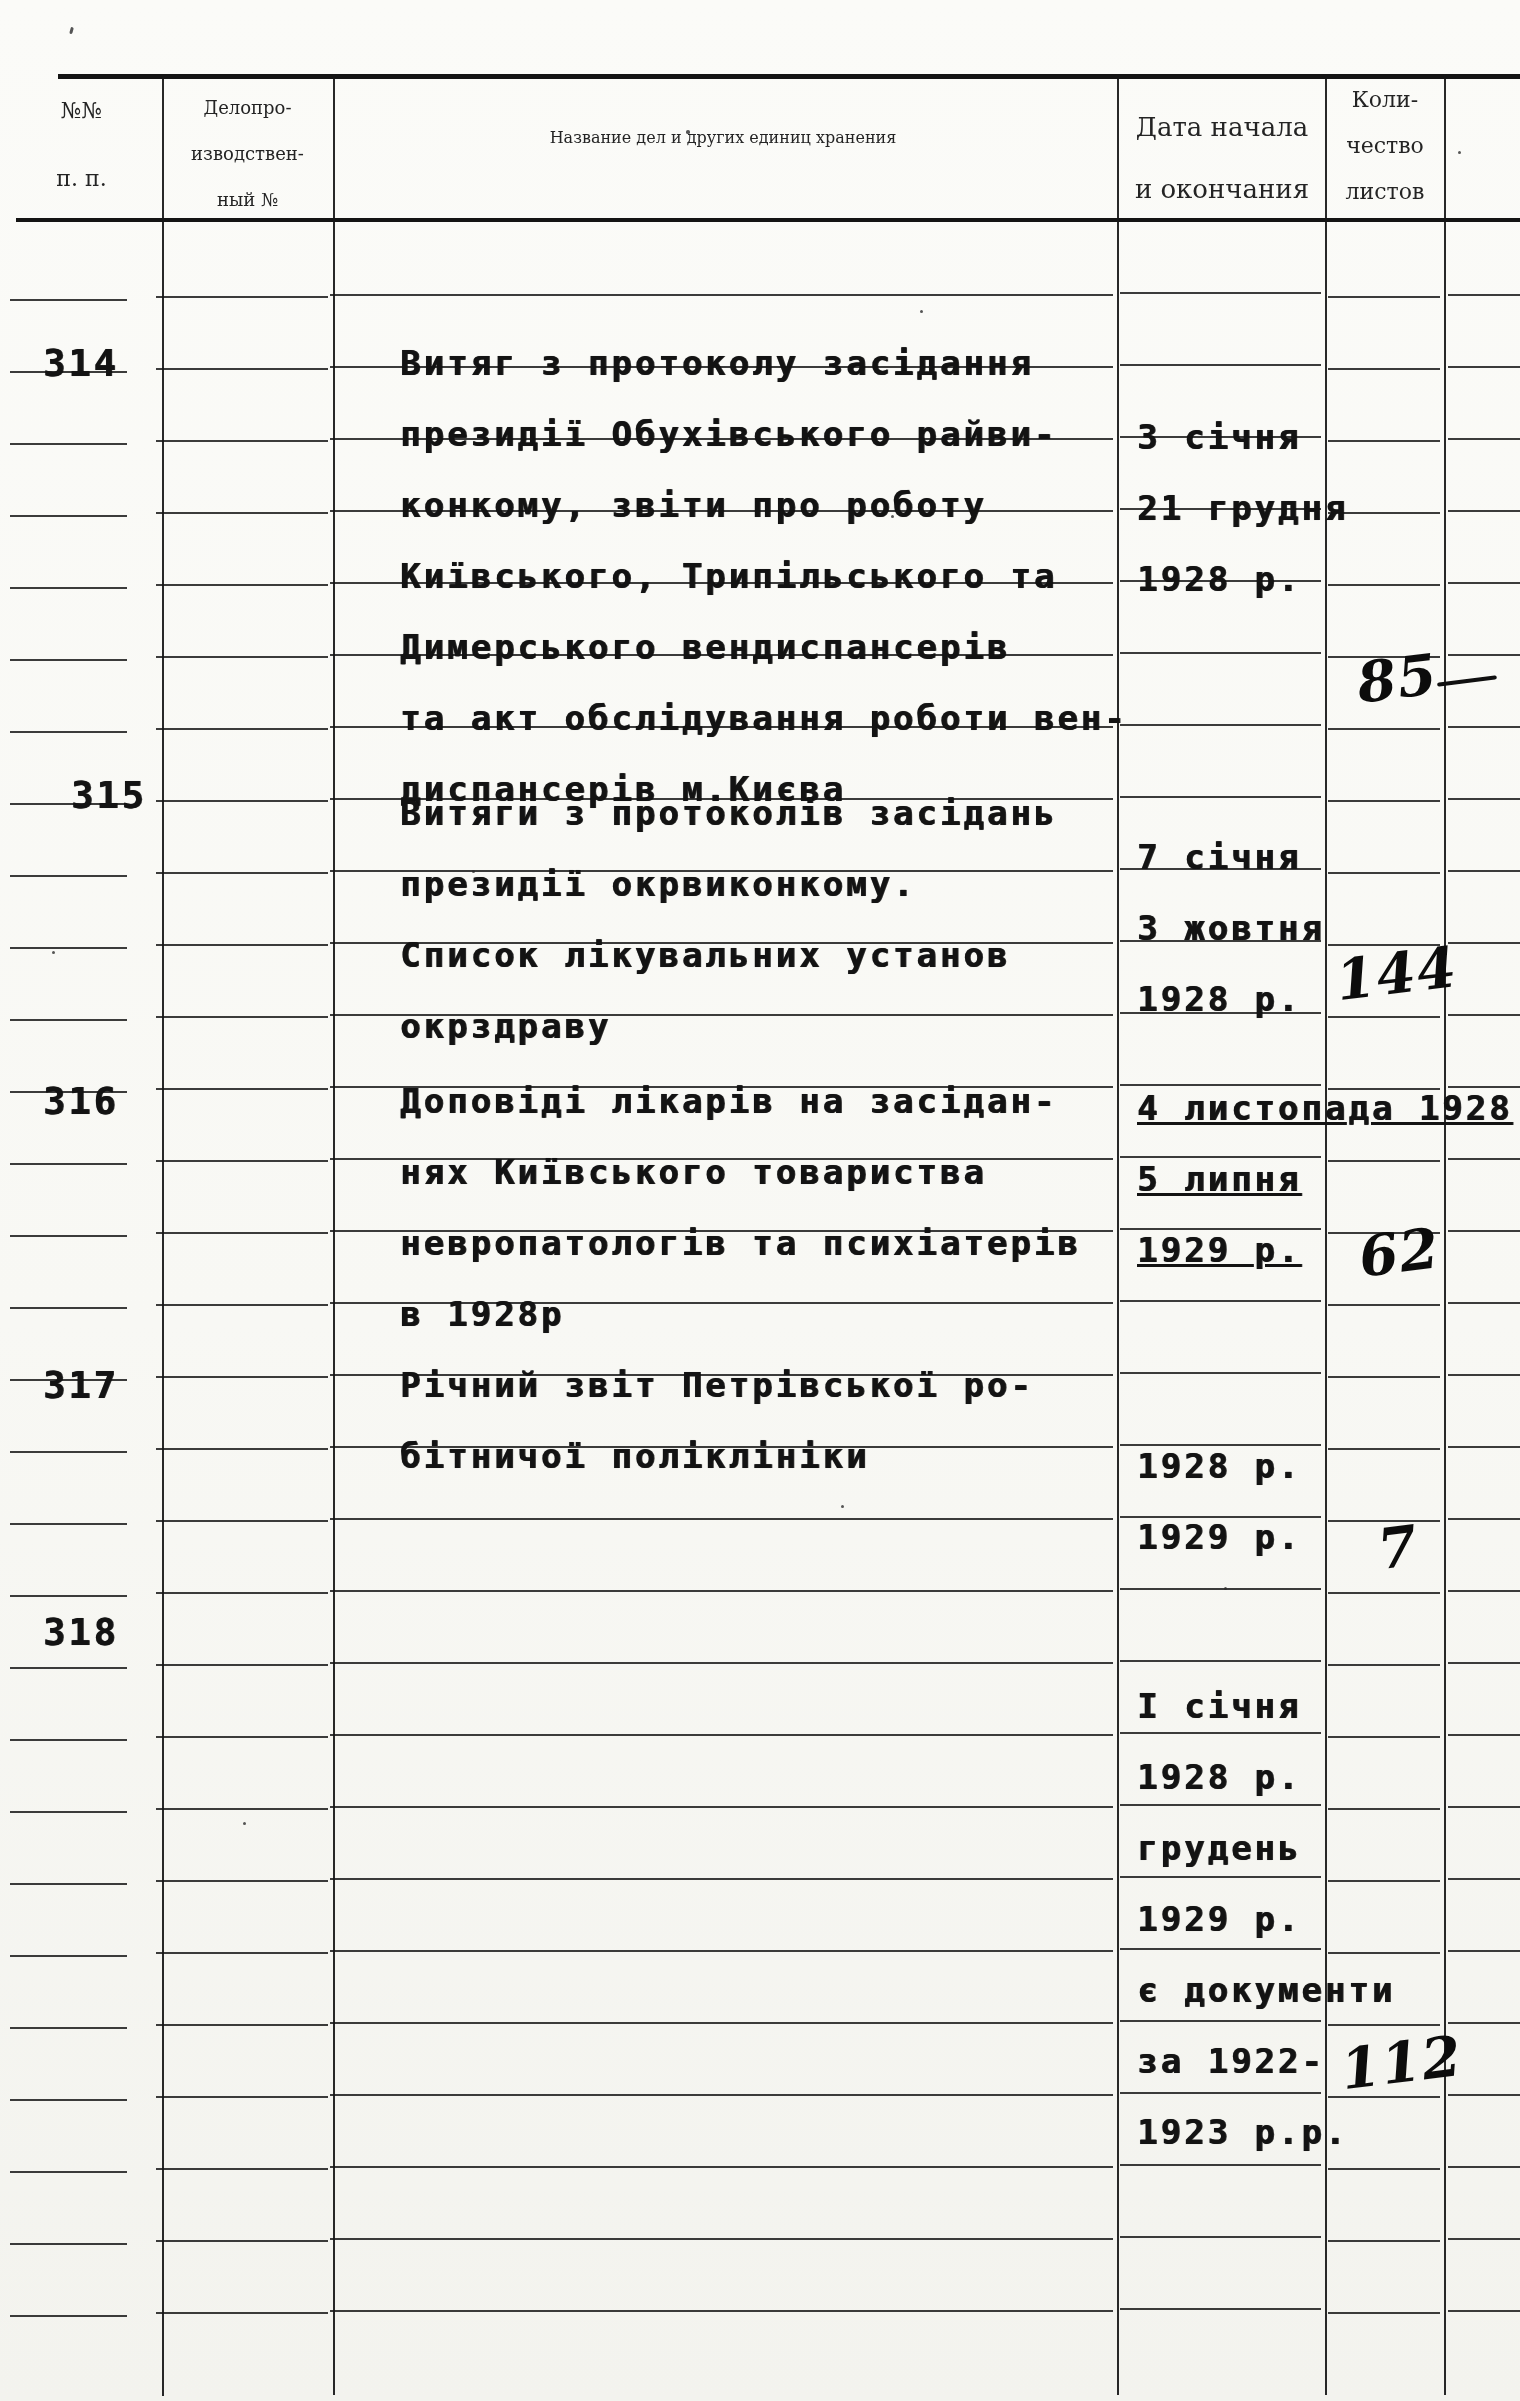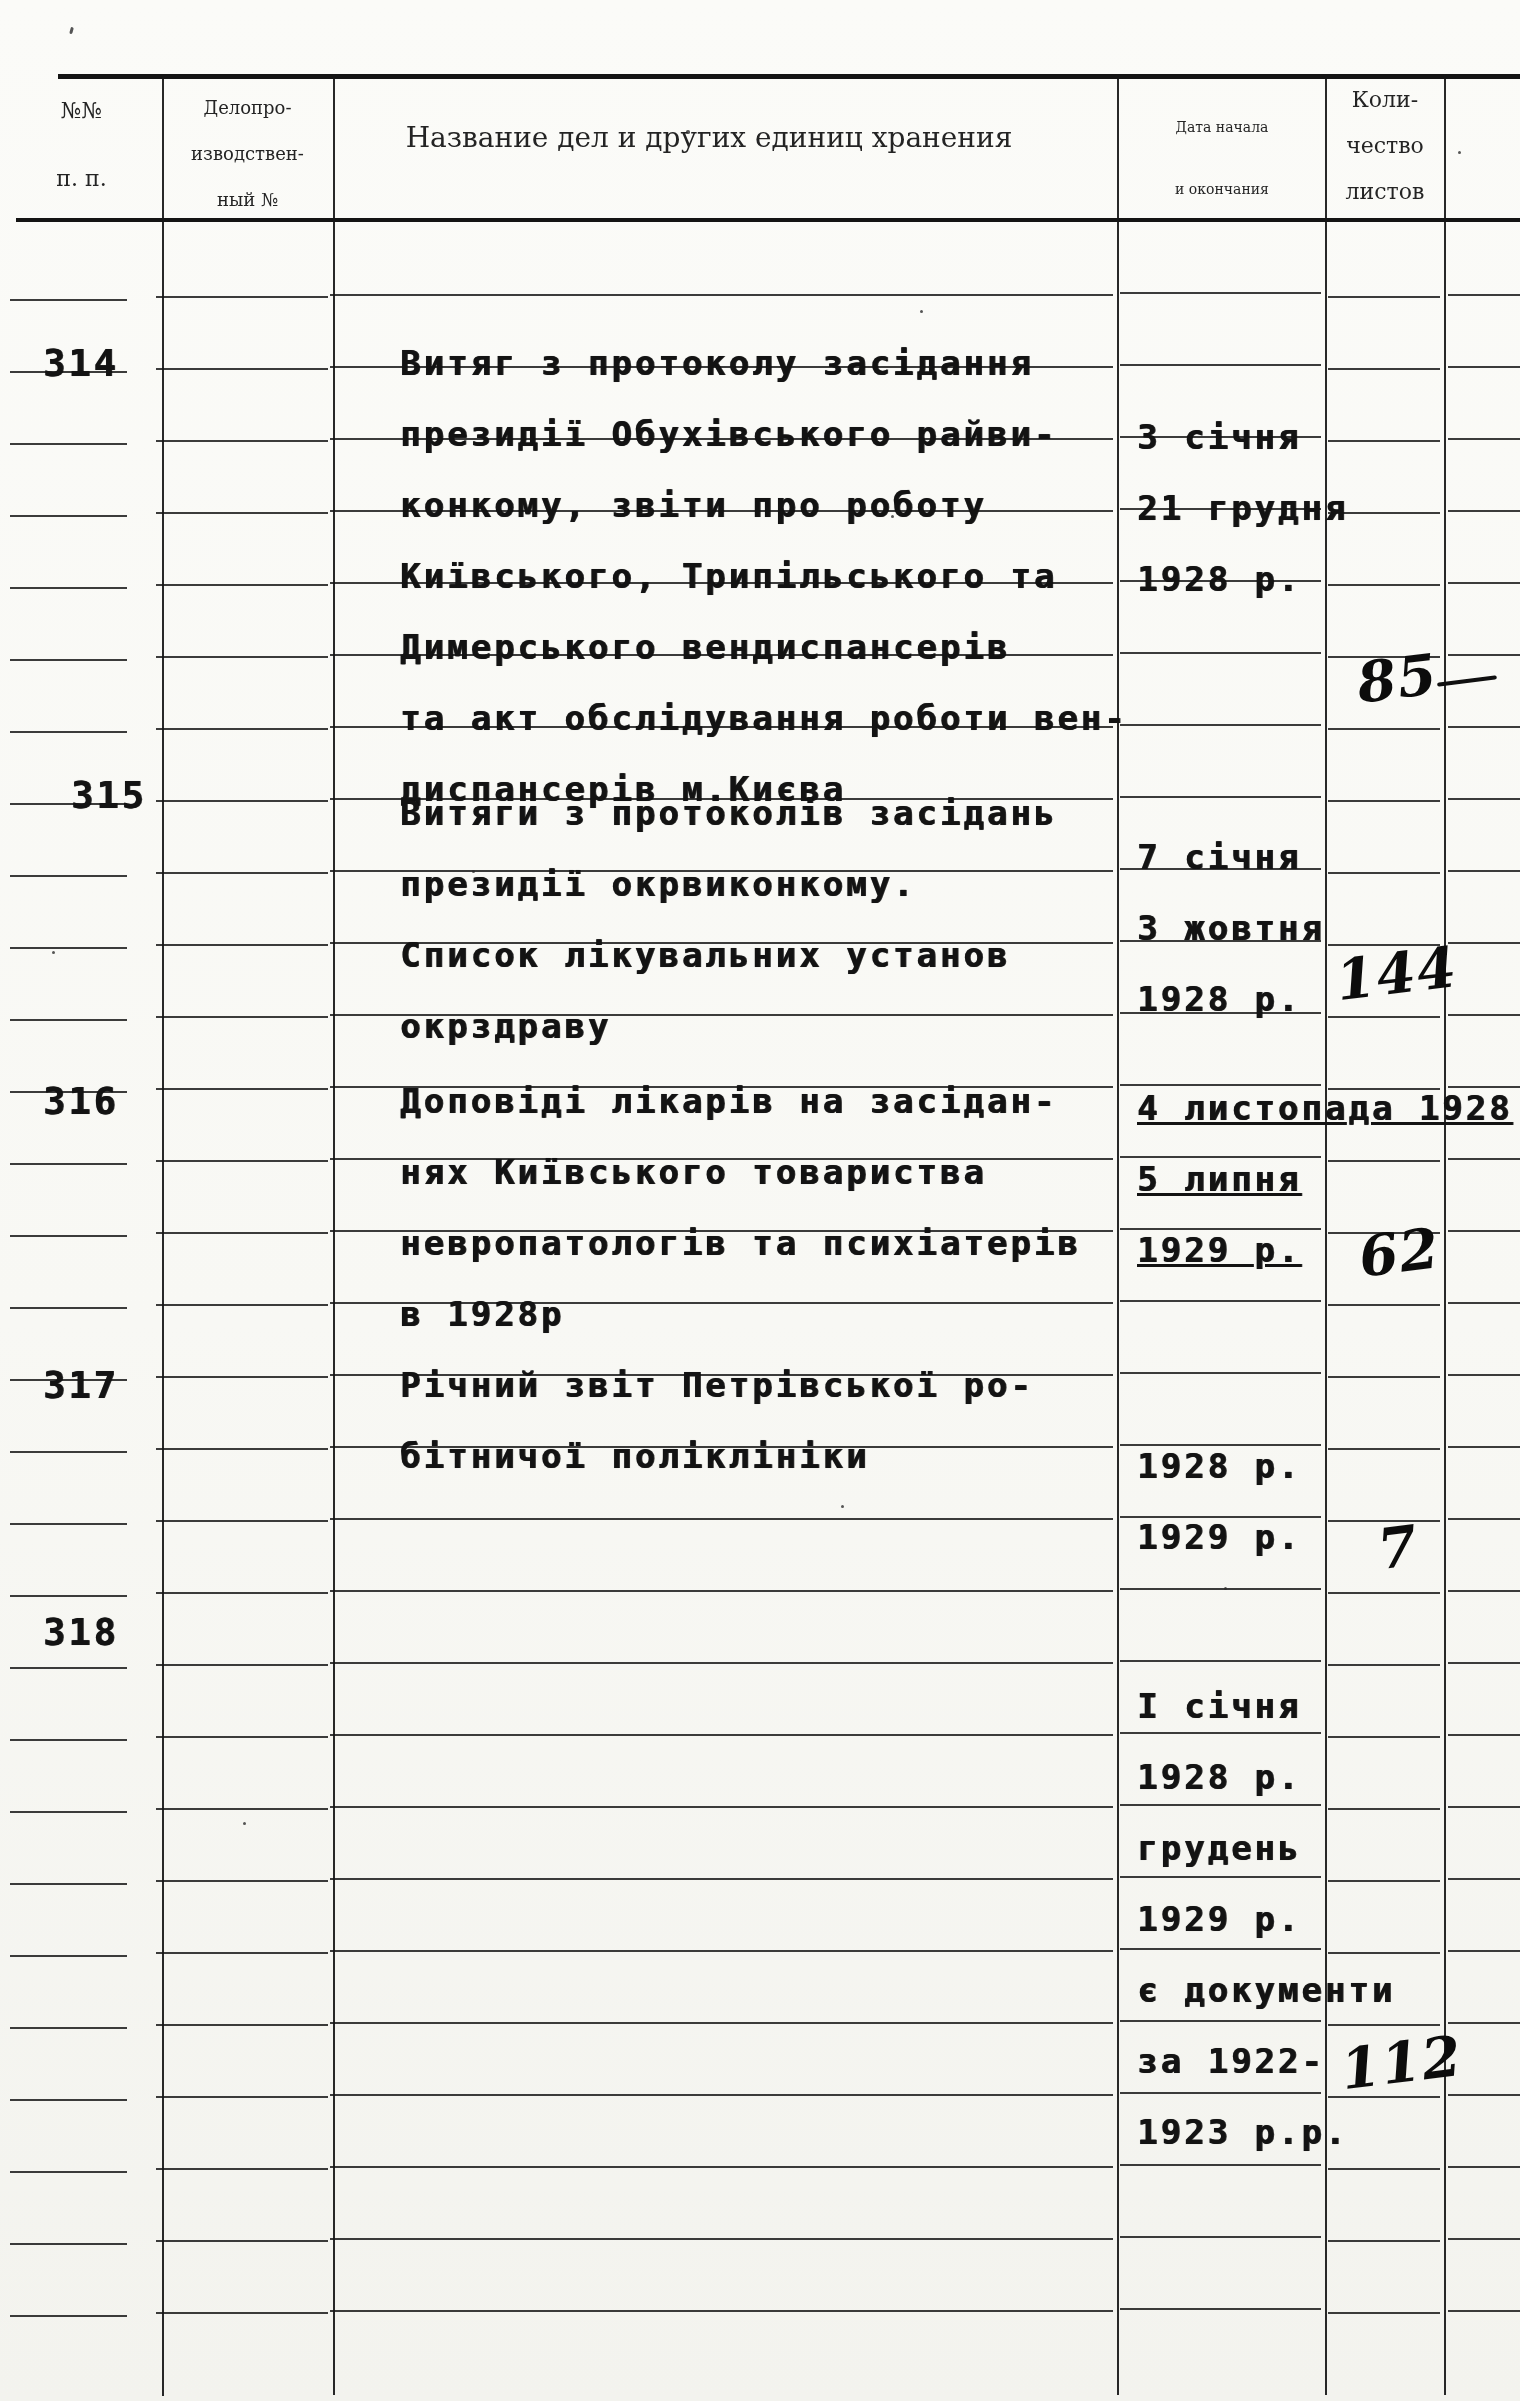--- a/index.html
+++ b/index.html
@@ -46,22 +46,22 @@
   <div class="ruled" style="left:330px;top:294px;width:783px;height:2024px;"></div>
   <div class="ruled" style="left:1120px;top:292px;width:201px;height:2026px;"></div>
   <div class="ruled" style="left:1328px;top:296px;width:112px;height:2021px;"></div>
   <div class="ruled" style="left:1448px;top:294px;width:73px;height:2024px;"></div>
 
   <div class="hdr" style="left:26px;top:77px;width:111px;font-size:22px;line-height:68px;">№№
 п. п.</div>
   <div class="hdr" style="left:165px;top:85px;width:165px;font-size:18px;line-height:46px;">Делопро-
 изводствен-
 ный №</div>
-  <div class="hdr" style="left:322px;top:122px;width:774px;font-size:28px;line-height:32px;">Название дел и других единиц хранения</div>
-  <div class="hdr" style="left:1123px;top:96px;width:198px;font-size:14px;line-height:62px;">Дата начала
+  <div class="hdr" style="left:336px;top:122px;width:774px;font-size:16px;line-height:32px;">Название дел и других единиц хранения</div>
+  <div class="hdr" style="left:1123px;top:96px;width:198px;font-size:26px;line-height:62px;">Дата начала
 и окончания</div>
   <div class="hdr" style="left:1329px;top:77px;width:112px;font-size:22px;line-height:46px;">Коли-
 чество
 листов</div>
 
   <div class="typed num" style="left:43px;top:328px;">314</div>
   <div class="typed" style="left:400px;top:328px;">Витяг з протоколу засідання
 президії Обухівського райви-
 конкому, звіти про роботу
 Київського, Трипільського та

